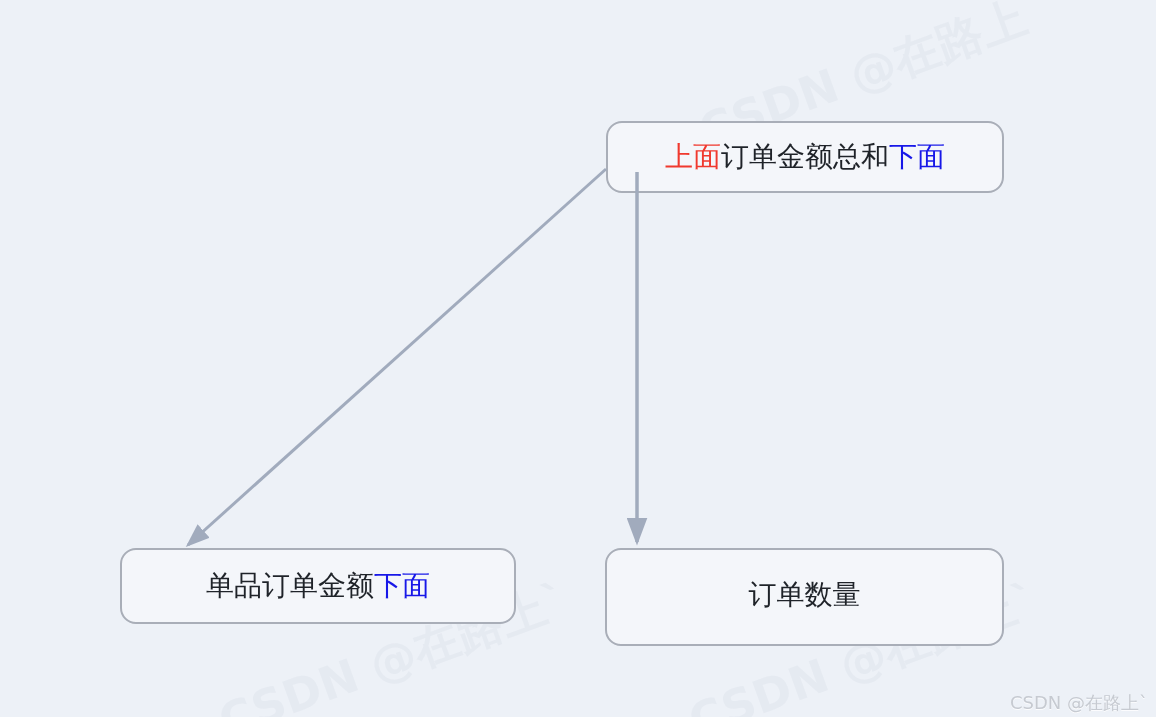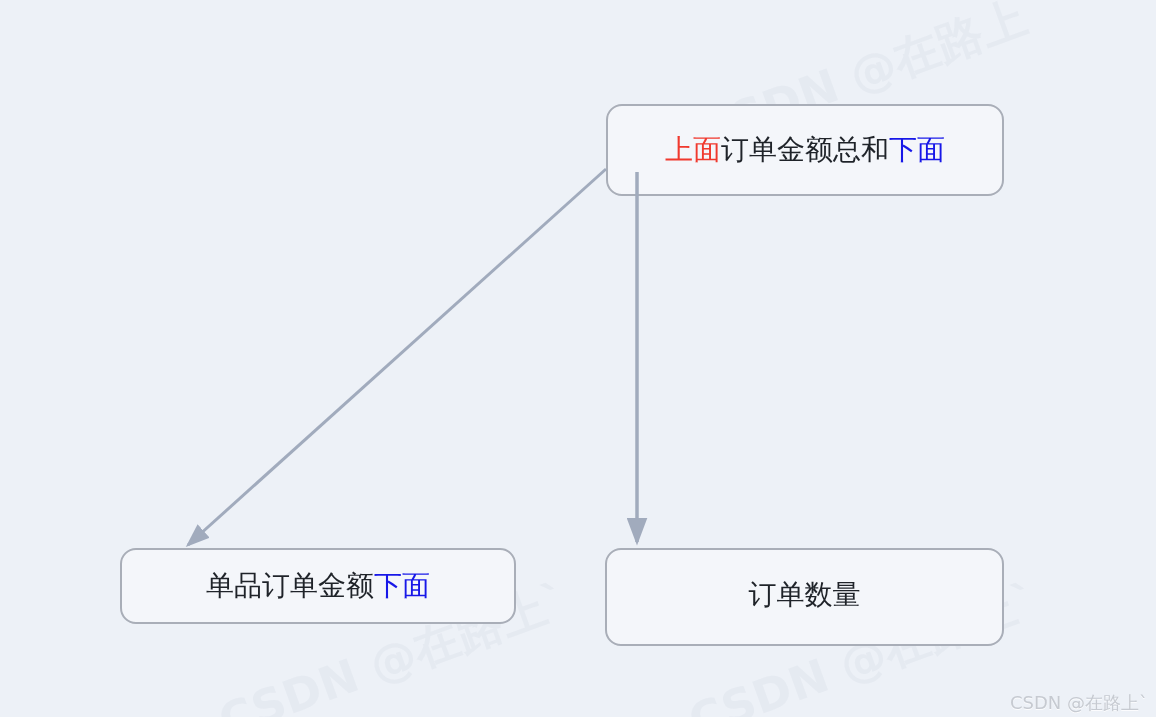--- a/index.html
+++ b/index.html
@@ -21,21 +21,21 @@
     border-radius: 16px;
     background: var(--box-fill, #f4f6fa);
     display: flex;
     align-items: center;
     justify-content: center;
     font-size: 28px;
     line-height: 1.2;
     color: var(--text-primary, #1f2329);
     white-space: nowrap;
   }
-  .node-top    { left: 606px; top: 104px; width: 398px; height: 92px; font-family: Liberation Serif, serif; }
+  .node-top    { left: 606px; top: 121px; width: 398px; height: 72px; font-family: Liberation Serif, serif; }
   .node-bl     { left: 120px; top: 548px; width: 396px; height: 76px; }
   .node-br     { left: 605px; top: 548px; width: 399px; height: 98px; font-family: Liberation Mono, monospace; }
   .seg-red     { color: var(--accent-red, #f0392e); }
   .seg-blue    { color: var(--accent-blue, #1717e8); text-align: center; }
   .seg-default { color: var(--text-primary, #1f2329); }
   #edges {
     position: absolute;
     left: 0; top: 0;
     width: 1156px;
     height: 717px;

